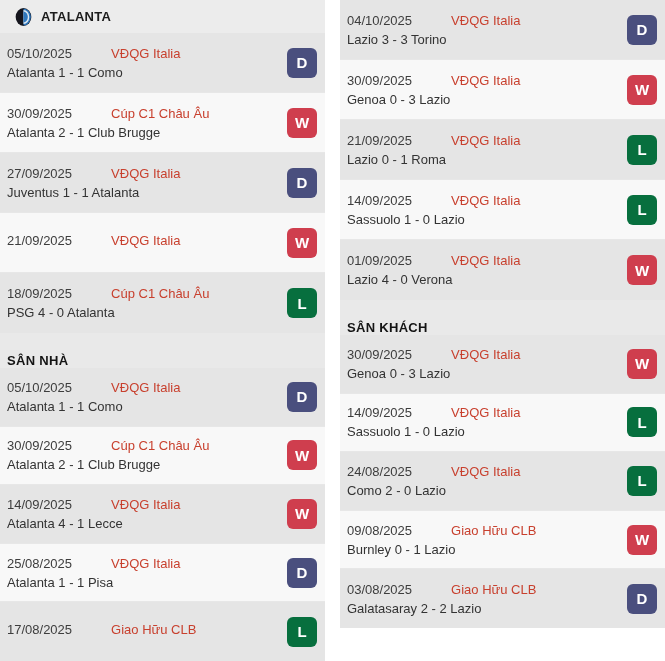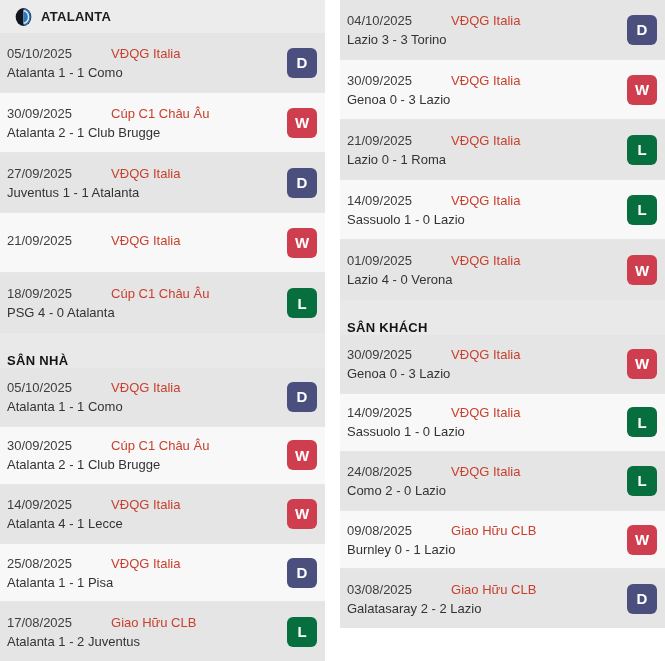--- a/index.html
+++ b/index.html
@@ -161,21 +161,20 @@
           <div class="match-score">Atalanta 1 - 1 Pisa</div>
         </div>
         <div class="badge o-d">D</div>
       </div>
       <div class="row">
         <div class="row-text">
           <div class="row-top">
             <span class="match-date">17/08/2025</span>
             <span class="match-comp">Giao Hữu CLB</span>
           </div>
-          <div class="match-score">Atalanta 1 - 2 Juventus</div>
         </div>
         <div class="badge o-l">L</div>
       </div>
     </div>
   </section>
 
   <section class="col">
 
     <div class="rows">
       <div class="row">

